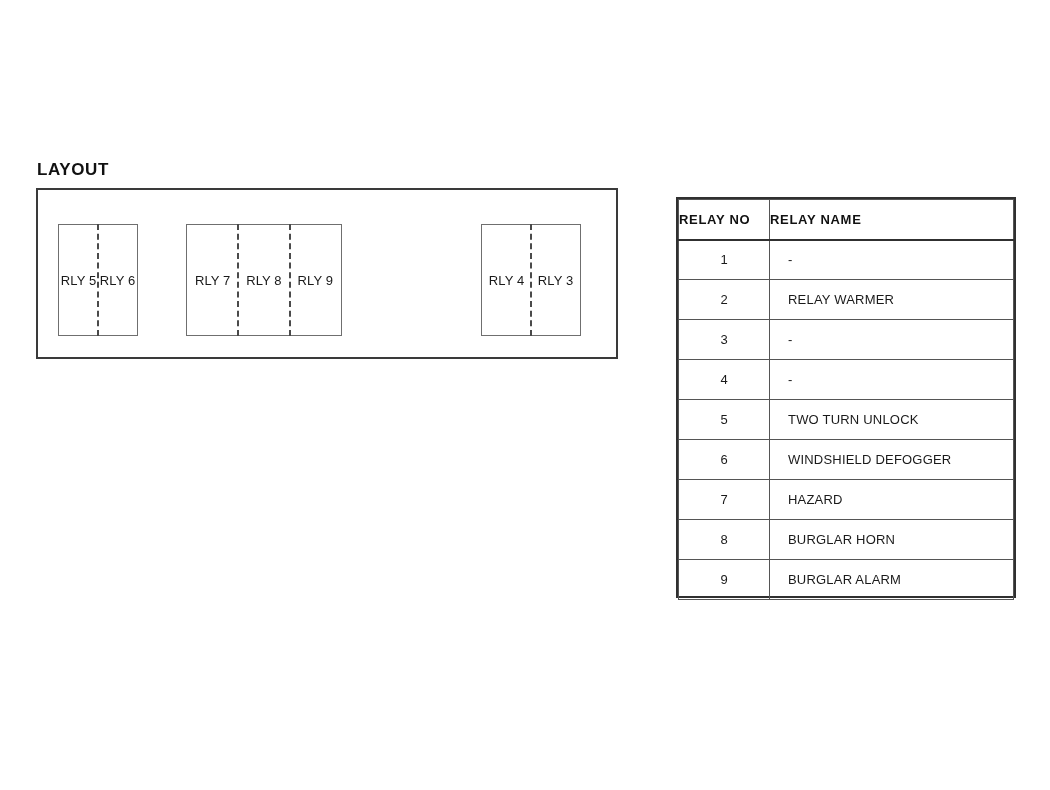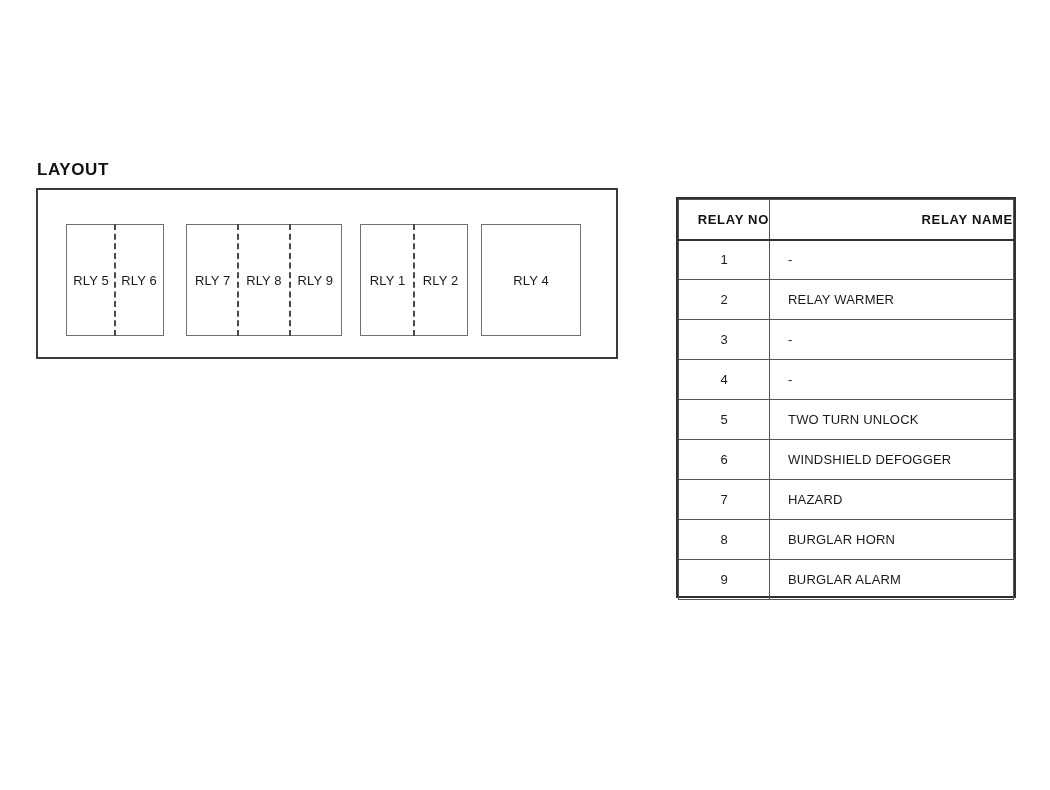--- a/index.html
+++ b/index.html
@@ -49,21 +49,21 @@
     top: 34px;
     height: 112px;
     border: 1px solid #6f6f6f;
     background: #ffffff;
     box-sizing: border-box;
     display: flex;
     align-items: center;
   }
 
   
-  .relay-group.g1 { left: 28px;  width: 98px; }
+  .relay-group.g1 { left: 20px;  width: 80px; }
   .relay-group.g2 { left: 148px; width: 156px; }
   .relay-group.g3 { left: 322px; width: 108px; }
   .relay-group.g4 { left: 443px; width: 100px; }
 
   .relay-cell {
     position: relative;
     flex: 1 1 0;
     height: 100%;
     display: flex;
     align-items: center;
@@ -119,21 +119,21 @@
     padding: 0;
     height: 40px;
     font-weight: normal;
   }
 
   #relay-table th {
     font-size: 13px;
     font-weight: bold;
     letter-spacing: 0.7px;
     color: #111111;
-    text-align: right;
+    text-align: left;
     border-bottom: 2px solid #303030;
   }
 
   #relay-table td.cell-no {
     text-align: center;
     font-size: 13px;
     color: #1a1a1a;
   }
 
   #relay-table td.cell-name {
@@ -167,32 +167,27 @@
         <span class="relay-cell-label">RLY 7</span>
       </div>
       <div class="relay-cell">
         <span class="relay-cell-label">RLY 8</span>
       </div>
       <div class="relay-cell">
         <span class="relay-cell-label">RLY 9</span>
       </div>
     </div>
 
-    <div class="relay-group g3">
-      <div class="relay-cell">
-        <span class="relay-cell-label">RLY 1</span>
-      </div>
-      <div class="relay-cell">
-        <span class="relay-cell-label">RLY 2</span>
-      </div>
-    </div>
 
     <div class="relay-group g4">
       <div class="relay-cell">
         <span class="relay-cell-label">RLY 4</span>
+      </div>
+      <div class="relay-cell">
+        <span class="relay-cell-label">RLY 3</span>
       </div>
     </div>
 
   </div>
 </div>
 
 <div id="relay-table-wrap">
   <table id="relay-table">
     <colgroup>
       <col class="col-no">

